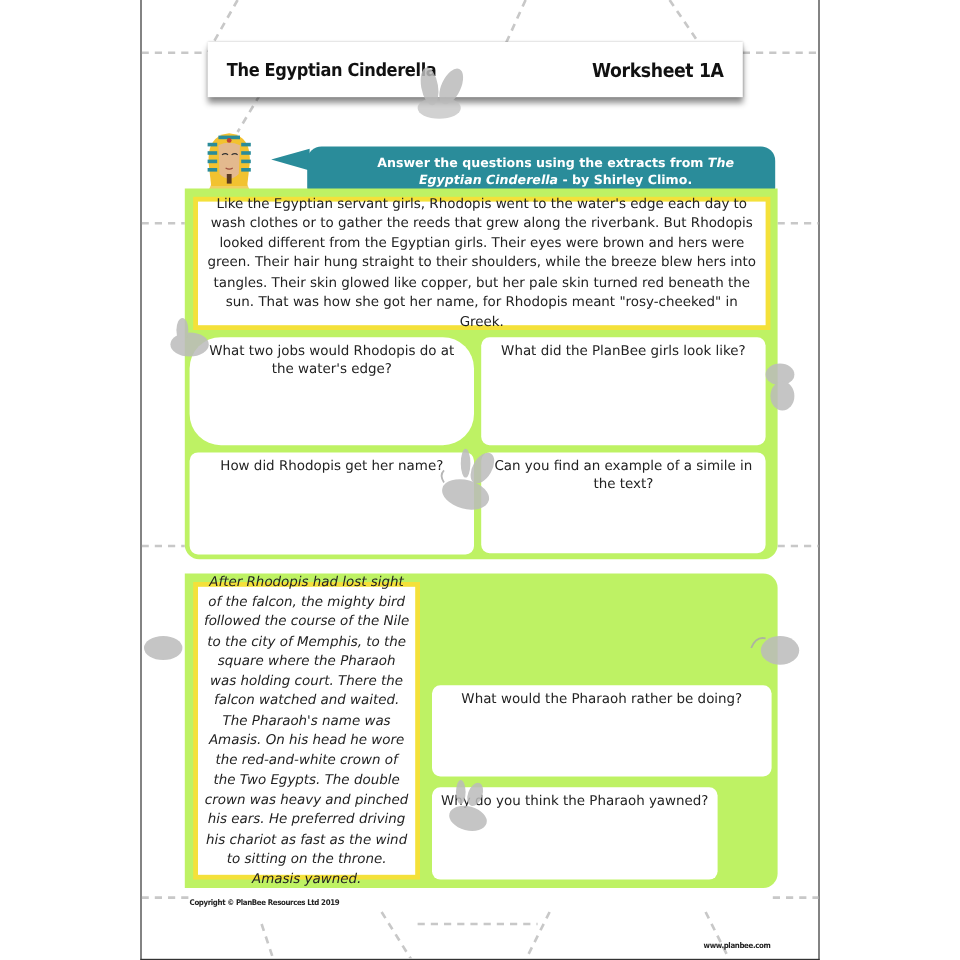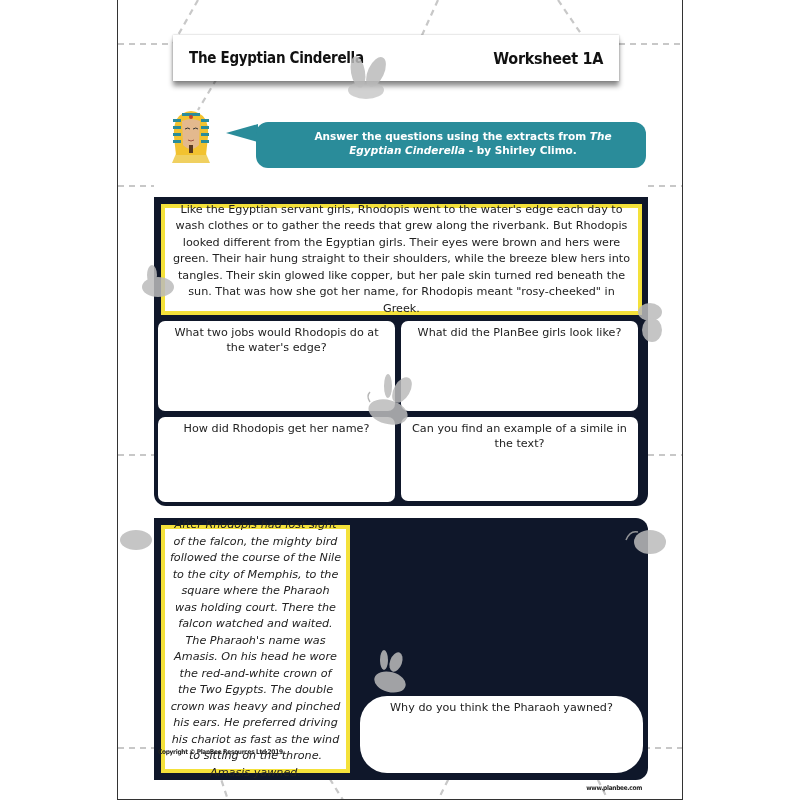--- a/index.html
+++ b/index.html
@@ -39,21 +39,21 @@
       padding: 7px 16px 0 40px; line-height: 14px; margin-top: 12px;
     }
     .speech-tail {
       position: absolute; left: 108px; top: 124px; width: 0; height: 0;
       border-top: 9px solid transparent; border-bottom: 9px solid transparent;
       border-right: 32px solid #2a8c9a;
     }
     .speech i { font-style: italic; }
 
     .panel {
-      position: absolute; background: #0f172a; border-radius: 0 0 12px 12px; margin-top: 40px;
+      position: absolute; background: #bef264; border-radius: 0 0 12px 12px;
     }
     .panel-top { left: 36px; top: 157px; width: 494px; height: 309px; border-radius: 0 0 12px 12px; }
     .panel-bottom { left: 36px; top: 478px; width: 494px; height: 262px; border-radius: 0 12px 12px 0; }
 
     .extract {
       position: absolute; background: #f4e13a; padding: 4px;
     }
     .extract-inner {
       width: 100%; height: 100%; background: #fff;
       font-size: 11.2px; line-height: 16.5px; text-align: center; color: #222;
@@ -62,28 +62,28 @@
     .extract-top { left: 7px; top: 7px; width: 481px; height: 111px; }
     .extract-top .extract-inner { padding: 2px 4px; }
     .extract-bottom { left: 7px; top: 7px; width: 189px; height: 248px; font-style: italic; }
     .extract-bottom .extract-inner { padding: 4px 4px; font-size: 11.2px; line-height: 16.5px; }
 
     .qbox {
       position: absolute; background: #fff; border-radius: 7px;
       font-size: 11.2px; line-height: 15px; text-align: center; color: #222;
       padding: 4px 6px;
     }
-    .q1 { left: 4px; top: 124px; width: 237px; height: 90px; }
+    .q1 { left: 4px; top: 124px; width: 237px; height: 90px; border-radius: 26px; }
     .q2 { left: 247px; top: 124px; width: 237px; height: 90px; }
     .q3 { left: 4px; top: 220px; width: 237px; height: 85px; }
     .q4 { left: 247px; top: 220px; width: 237px; height: 84px; }
 
     .q5 { left: 206px; top: 7px; width: 283px; height: 77px; }
     .q6 { left: 206px; top: 93px; width: 283px; height: 76px; }
-    .q7 { left: 206px; top: 178px; width: 283px; height: 77px; border-radius: 27px; }
+    .q7 { left: 206px; top: 178px; width: 238px; height: 77px; }
 
     .footer-left { position: absolute; left: 40px; top: 748px; font-size: 6.5px; font-weight: bold; color: #222; }
     .footer-right { position: absolute; right: 40px; top: 784px; font-size: 6.5px; font-weight: bold; color: #222; }
 
     .bee { position: absolute; opacity: 0.85; pointer-events: none; }
   </style>
 </head>
 <body>
 
 <div class="page">
@@ -157,20 +157,23 @@
     </div>
     <div class="qbox q4">
       <span>Can you find an example of a simile in the text?</span>
     </div>
   </div>
 
   <div class="panel panel-bottom">
     <div class="extract extract-bottom">
       <div class="extract-inner">After Rhodopis had lost sight of the falcon, the mighty bird followed the course of the Nile to the city of Memphis, to the square where the Pharaoh was holding court. There the falcon watched and waited. The Pharaoh's name was Amasis. On his head he wore the red-and-white crown of the Two Egypts. The double crown was heavy and pinched his ears. He preferred driving his chariot as fast as the wind to sitting on the throne. Amasis yawned.</div>
     </div>
+    <div class="qbox q6">
+      <span>What would the Pharaoh rather be doing?</span>
+    </div>
     <div class="qbox q7">
       <span>Why do you think the Pharaoh yawned?</span>
     </div>
   </div>
 
   <svg class="bee" style="left:218px;top:52px;width:60px;height:50px" viewBox="0 0 60 50">
     <ellipse cx="22" cy="20" rx="7" ry="16" fill="#bbb" transform="rotate(-10 22 20)"></ellipse>
     <ellipse cx="40" cy="20" rx="8" ry="16" fill="#bbb" transform="rotate(25 40 20)"></ellipse>
     <ellipse cx="30" cy="38" rx="18" ry="9" fill="#bbb" opacity="0.8"></ellipse>
   </svg>

